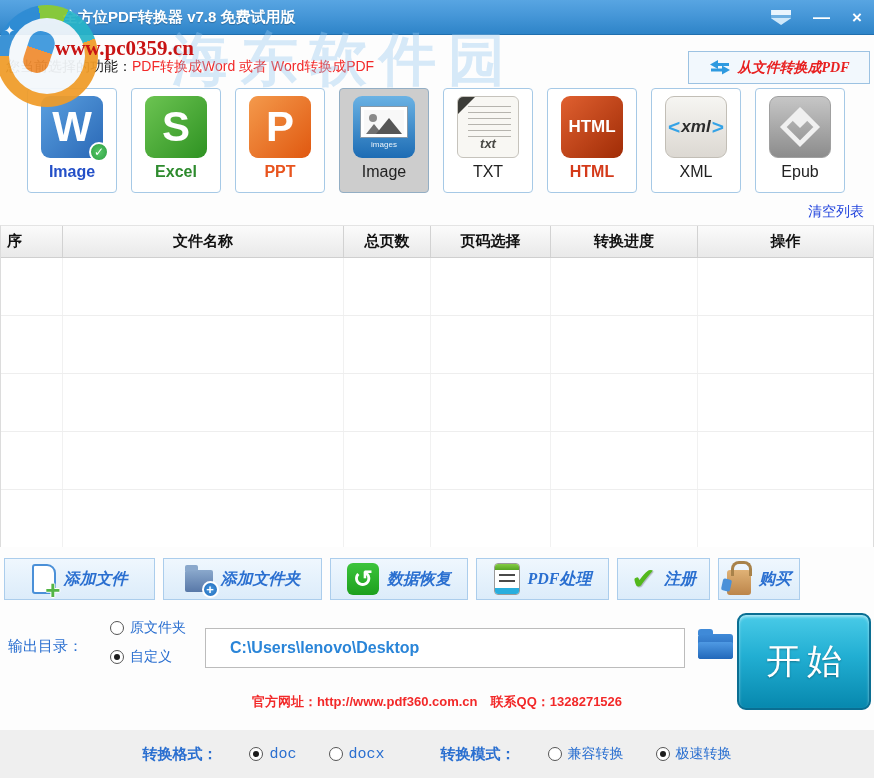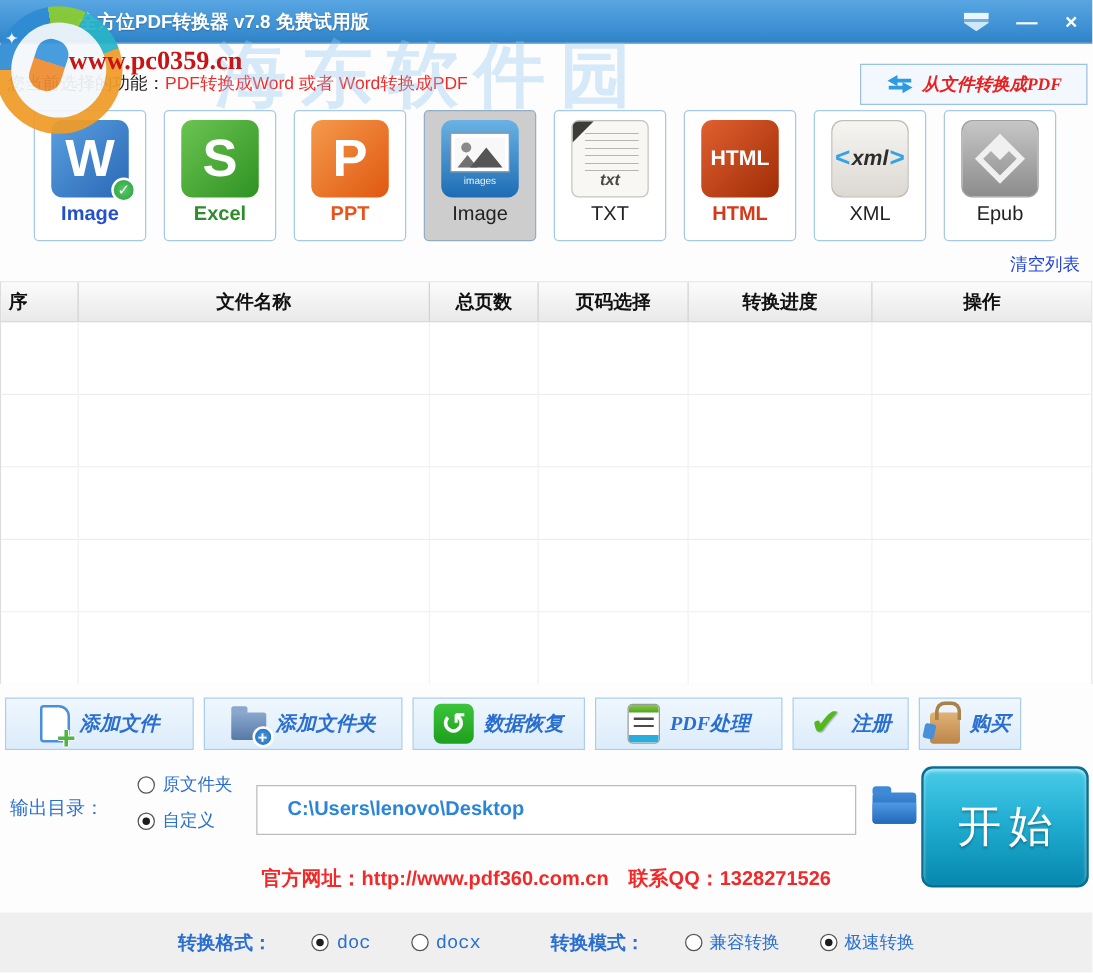--- a/index.html
+++ b/index.html
@@ -80,21 +80,21 @@
   .th.first { justify-content:flex-start; padding-left:6px; }
   .trow { height:58px; display:grid; grid-template-columns:62px 281px 87px 120px 147px 1fr; border-bottom:1px solid #eeeeee; background:#fff; }
   .td { border-right:1px solid #f1f1f1; }
   .td:last-child { border-right:none; }
 
   
   .bottom-area { position:relative; height:231px; background:#fdfdfd; }
   .toolbar { position:absolute; top:11px; left:4px; display:flex; gap:8px; }
   .tool-btn { height:42px; background:linear-gradient(#eff7fe,#dcecfa); border:1px solid #abcdec; display:flex; align-items:center; justify-content:center; gap:8px; cursor:pointer; }
   .tool-btn:nth-child(1){width:151px}.tool-btn:nth-child(2){width:159px}.tool-btn:nth-child(3){width:138px}
-  .tool-btn:nth-child(4){width:150px}.tool-btn:nth-child(5){width:93px}.tool-btn:nth-child(6){width:82px}
+  .tool-btn:nth-child(4){width:133px}.tool-btn:nth-child(5){width:93px}.tool-btn:nth-child(6){width:82px}
   .tool-label { color:#2a6fd0; font-size:16px; font-style:italic; font-family:"Liberation Serif","DejaVu Serif",serif; font-weight:bold; }
 
   .ic-addfile { width:24px; height:30px; border:2px solid #4a90d8; border-radius:3px 9px 3px 3px; background:#fff; position:relative; }
   .ic-addfile .plus { position:absolute; right:-7px; bottom:-8px; color:#53b546; font-size:26px; font-weight:bold; line-height:20px; text-shadow:-1px 0 #fff,1px 0 #fff,0 -1px #fff,0 1px #fff; }
   .ic-addfolder { width:28px; height:22px; background:linear-gradient(#8aa8cc,#5878a8); border-radius:2px; position:relative; margin-top:4px; }
   .ic-addfolder::before { content:''; position:absolute; top:-5px; left:0; width:13px; height:6px; background:#8aa8cc; border-radius:2px 2px 0 0; }
   .ic-addfolder .badge { position:absolute; right:-6px; bottom:-6px; width:17px; height:17px; border-radius:50%; background:radial-gradient(#4a9ae0,#1e68b8); border:2px solid #fff; color:#fff; font-size:13px; font-weight:bold; line-height:13px; text-align:center; }
   .ic-recover { width:32px; height:32px; border-radius:6px; background:linear-gradient(#3cc43c,#1da01d); color:#fff; font-size:24px; font-weight:bold; display:flex; align-items:center; justify-content:center; }
   .ic-pdfproc { width:26px; height:32px; background:#fff; border:1px solid #9a9a9a; border-radius:4px; position:relative; overflow:hidden; }
   .ic-pdfproc::before { content:''; position:absolute; top:0; left:0; right:0; height:6px; background:linear-gradient(#84cc44,#55a424); }
@@ -112,21 +112,21 @@
   .radio.checked .circ::after { content:''; position:absolute; inset:3px; background:#1c1c1c; border-radius:50%; }
   .radio .rlabel { font-size:14px; color:#2a6fd0; }
   .r-orig { position:absolute; left:110px; top:72px; }
   .r-cust { position:absolute; left:110px; top:101px; }
   .path-input { position:absolute; left:205px; top:81px; width:480px; height:40px; border:1px solid #bcbcbc; background:#fff; padding-left:24px; font-size:16px; font-weight:bold; color:#2a85d8; font-family:"Liberation Sans",sans-serif; outline:none; }
   .folder-browse { position:absolute; left:698px; top:87px; width:35px; height:25px; background:linear-gradient(#3f8ad8,#1d5cae); border-radius:3px; cursor:pointer; }
   .folder-browse::before { content:''; position:absolute; top:-5px; left:0; width:15px; height:6px; background:#3f8ad8; border-radius:3px 3px 0 0; }
   .folder-browse::after { content:''; position:absolute; left:0; right:0; top:8px; bottom:0; background:linear-gradient(#4f9ae4,#2268ba); border-radius:2px 2px 3px 3px; }
   .start-btn { position:absolute; left:737px; top:66px; width:134px; height:97px; border-radius:9px; background:linear-gradient(#49cbe8,#21aed2 45%,#0788ae); border:2px solid #0a6e92; box-shadow:inset 0 2px 3px rgba(255,255,255,.55); color:#fff; font-size:35px; letter-spacing:6px; display:flex; align-items:center; justify-content:center; cursor:pointer; text-shadow:0 1px 2px rgba(0,0,0,.3); padding-left:6px; }
 
-  .site-row { position:absolute; left:0; right:0; top:146px; text-align:center; font-size:16px; font-weight:bold; color:#f22929; }
+  .site-row { position:absolute; left:0; right:0; top:146px; text-align:center; font-size:13px; font-weight:bold; color:#f22929; }
 
   .bottom-bar { position:absolute; left:0; right:0; top:183px; height:48px; background:#efefef; display:flex; align-items:center; justify-content:center; gap:32px; }
   .bb-label { font-size:15px; font-weight:bold; color:#2a6fd0; }
   .bb-gap { margin-left:24px; }
   .mono .rlabel { font-family:"Liberation Mono","DejaVu Sans Mono",monospace; font-size:15px; }
 </style>
 </head>
 <body>
 
 <div class="titlebar">

